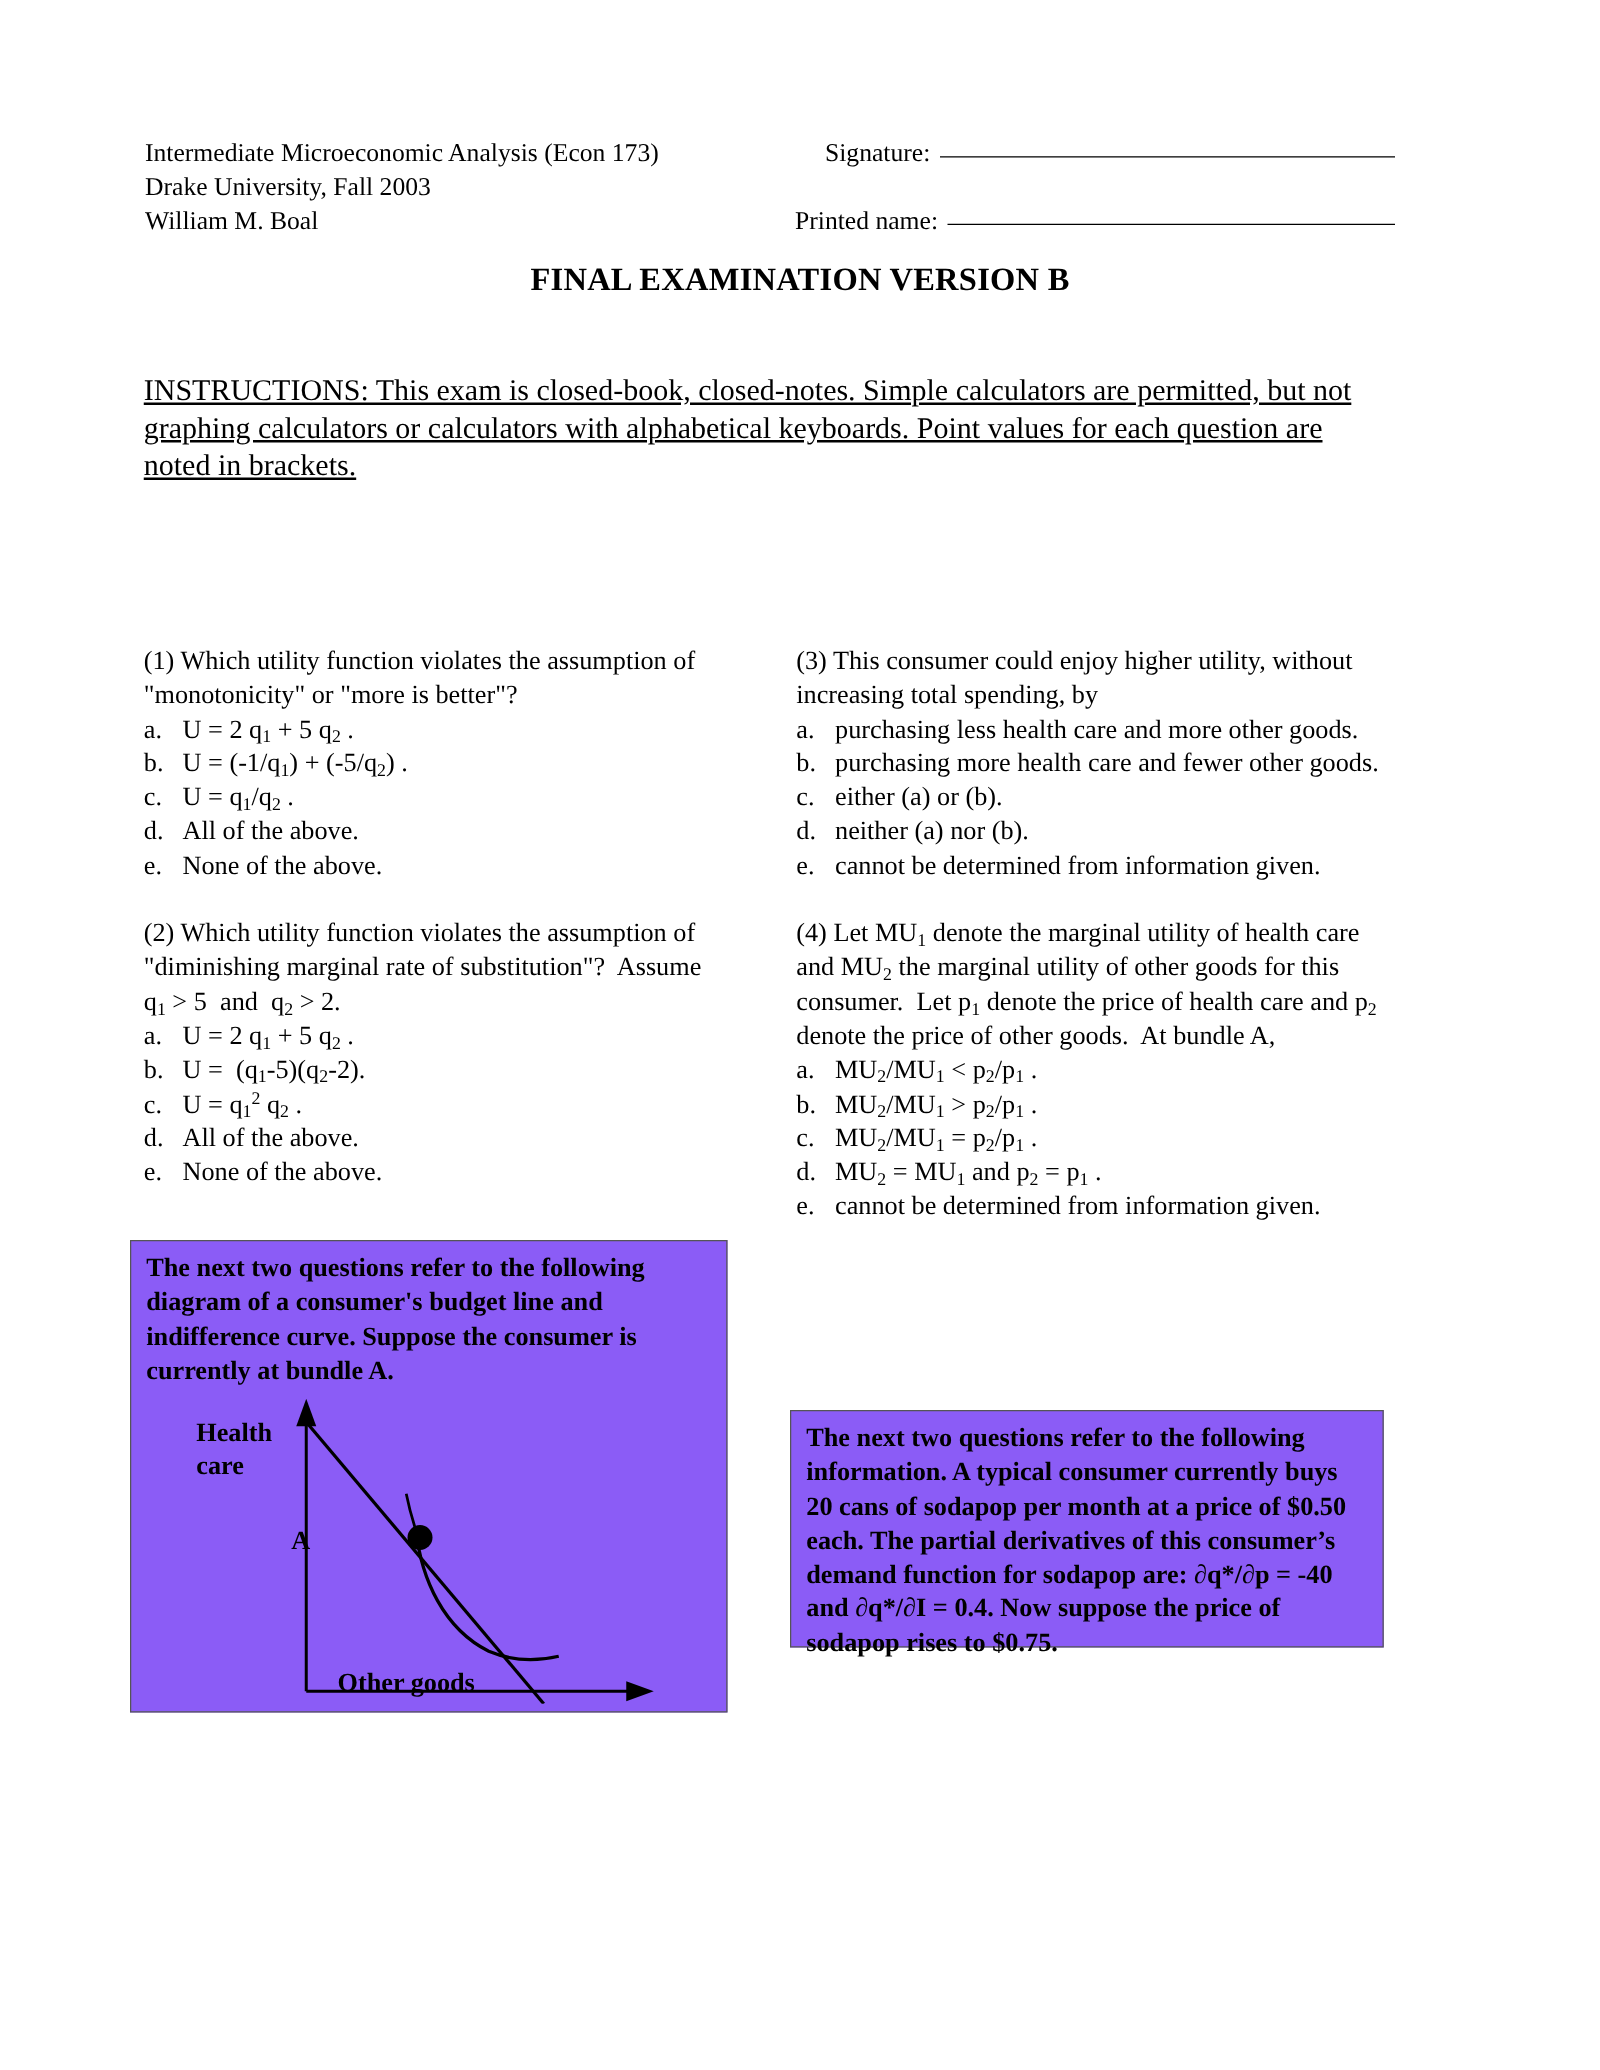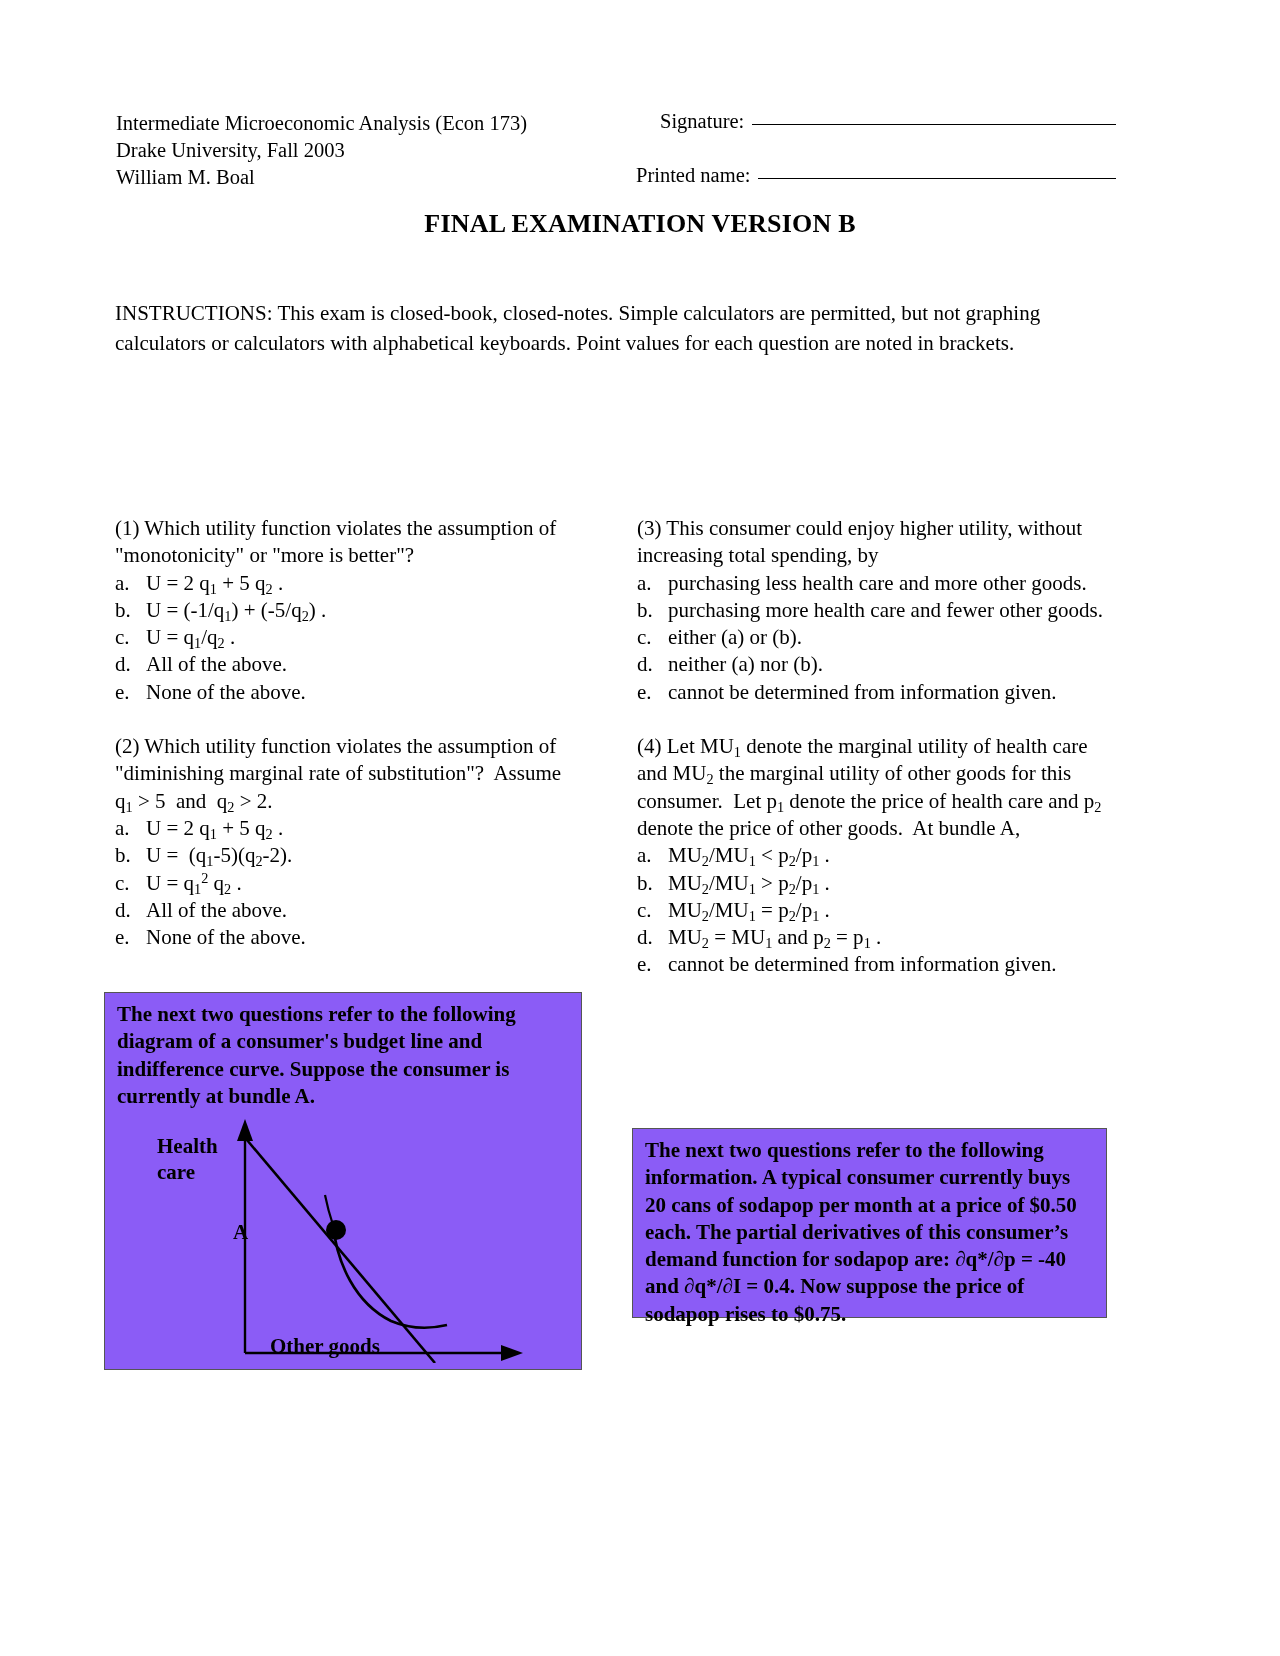--- a/index.html
+++ b/index.html
@@ -8,35 +8,35 @@
     background:#ffffff;
     font-family:"Liberation Serif", serif;
     color:#000000;
     position:relative;
     overflow:hidden;
   }
   .page { position:absolute; left:0; top:0; width:1280px; height:1656px; }
 
   
   .header { position:absolute; left:116px; top:110px; width:1000px; }
-  .hdr-row { display:flex; align-items:flex-start; }
+  .hdr-row { display:flex; align-items:center; }
   .hdr-left { width:520px; font-size:20.5px; line-height:27px; }
   .hdr-right { flex:1; display:flex; align-items:baseline; font-size:20.5px; }
   .hdr-label { white-space:nowrap; }
   .rule { flex:1; border-bottom:1.6px solid #000; height:0; margin-left:8px; position:relative; top:-3px; }
   .sig-label { margin-left:24px; }
 
   .title-block { position:absolute; left:0; top:207px; width:1280px; text-align:center; }
   .title-block .t1 { font-size:26px; font-weight:bold; line-height:33px; letter-spacing:0.2px; }
   .title-block .t2 { font-size:25px; font-weight:bold; line-height:33px; }
 
   
   .instructions {
     position:absolute; left:115px; top:298px; width:985px;
-    font-size:21px; line-height:30px; text-align:left;
+    font-size:24px; line-height:30px; text-align:left;text-decoration:underline;
   }
   .mc-head {
     position:absolute; left:115px; top:435px; width:985px;
     font-size:21.5px; line-height:30px;
   }
   .mc-head b { font-weight:bold; }
 
   
   .col { position:absolute; top:515px; font-size:21px; line-height:27.3px; }
   .col-left { left:115px; width:470px; }

